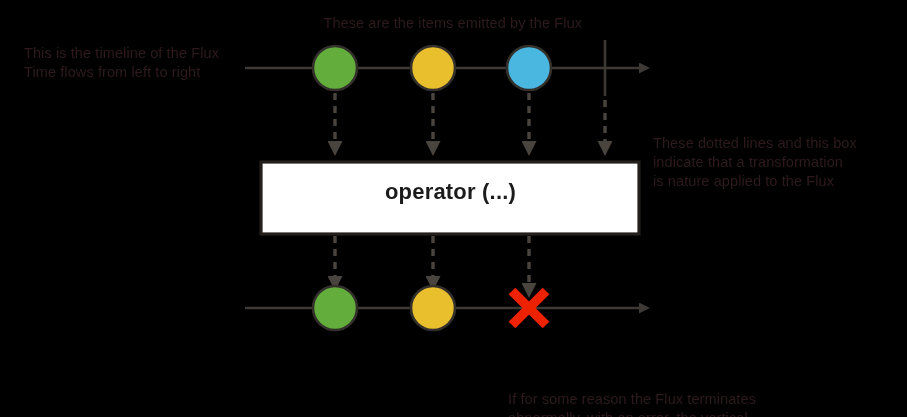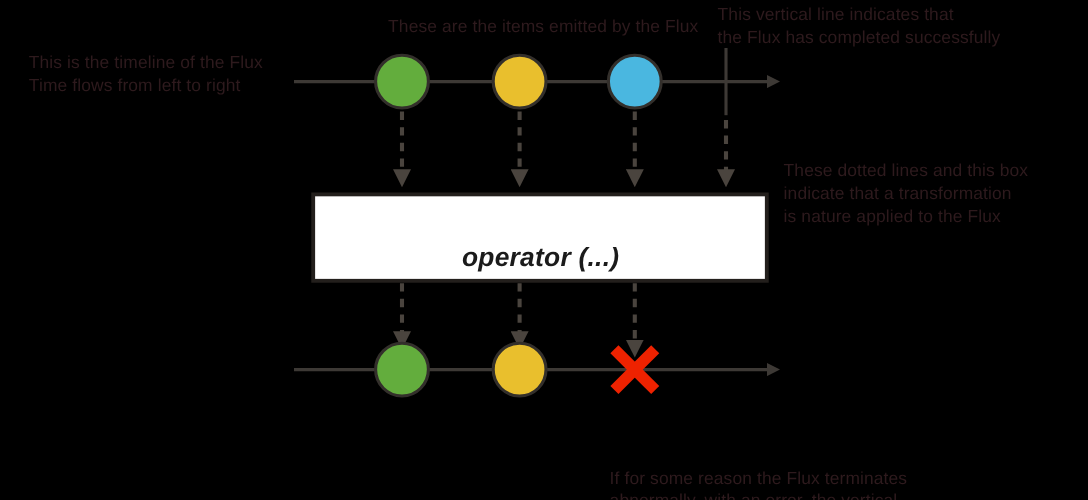--- a/index.html
+++ b/index.html
@@ -39,32 +39,31 @@
   #anno-items         { left: 282px; top: 14px;  width: 300px; text-align: right; }
   #anno-complete      { left: 598px; top: 4px;   width: 305px; text-align: left; }
   #anno-dotted        { left: 653px; top: 134px; width: 250px; text-align: left; }
   #anno-boxtext       { left: 653px; top: 213px; width: 250px; text-align: left; }
   #anno-result        { left: 40px;  top: 284px; width: 190px; text-align: center; }
   #anno-error         { left: 508px; top: 348px; width: 300px; text-align: left; margin-top: 42px; }
 
   .op-label {
     position: absolute;
     left: 262px;
-    top: 180px;
+    top: 157px;
     width: 377px;
     height: 70px;
     display: flex;
     align-items: center;
     justify-content: center;
     font-size: 22px;
     font-weight: bold;
     color: #1b1b1b;
     letter-spacing: 0.2px;
     pointer-events: none;
-    font-style: italic;
   }
 </style>
 </head>
 <body>
 
 <div id="stage">
 
   <svg width="907" height="417" viewBox="0 0 907 417">
     <defs>
       <marker id="bigArrow" markerWidth="11" markerHeight="11" refX="1" refY="5.5" orient="auto" markerUnits="userSpaceOnUse">
@@ -113,22 +112,20 @@
     </g>
   </svg>
 
   <div class="op-label">operator (...)</div>
 
   <div class="anno" id="anno-timeline">This is the timeline of the Flux
 Time flows from left to right</div>
 
   <div class="anno" id="anno-items">These are the items emitted by the Flux</div>
 
-  <div class="anno" id="anno-complete">This vertical line indicates that
-the Flux has completed successfully</div>
 
   <div class="anno" id="anno-dotted">These dotted lines and this box
 indicate that a transformation
 is nature applied to the Flux</div>
 
 
 
   <div class="anno" id="anno-error">If for some reason the Flux terminates
 abnormally, with an error, the vertical
 line is replaced by an X</div>

